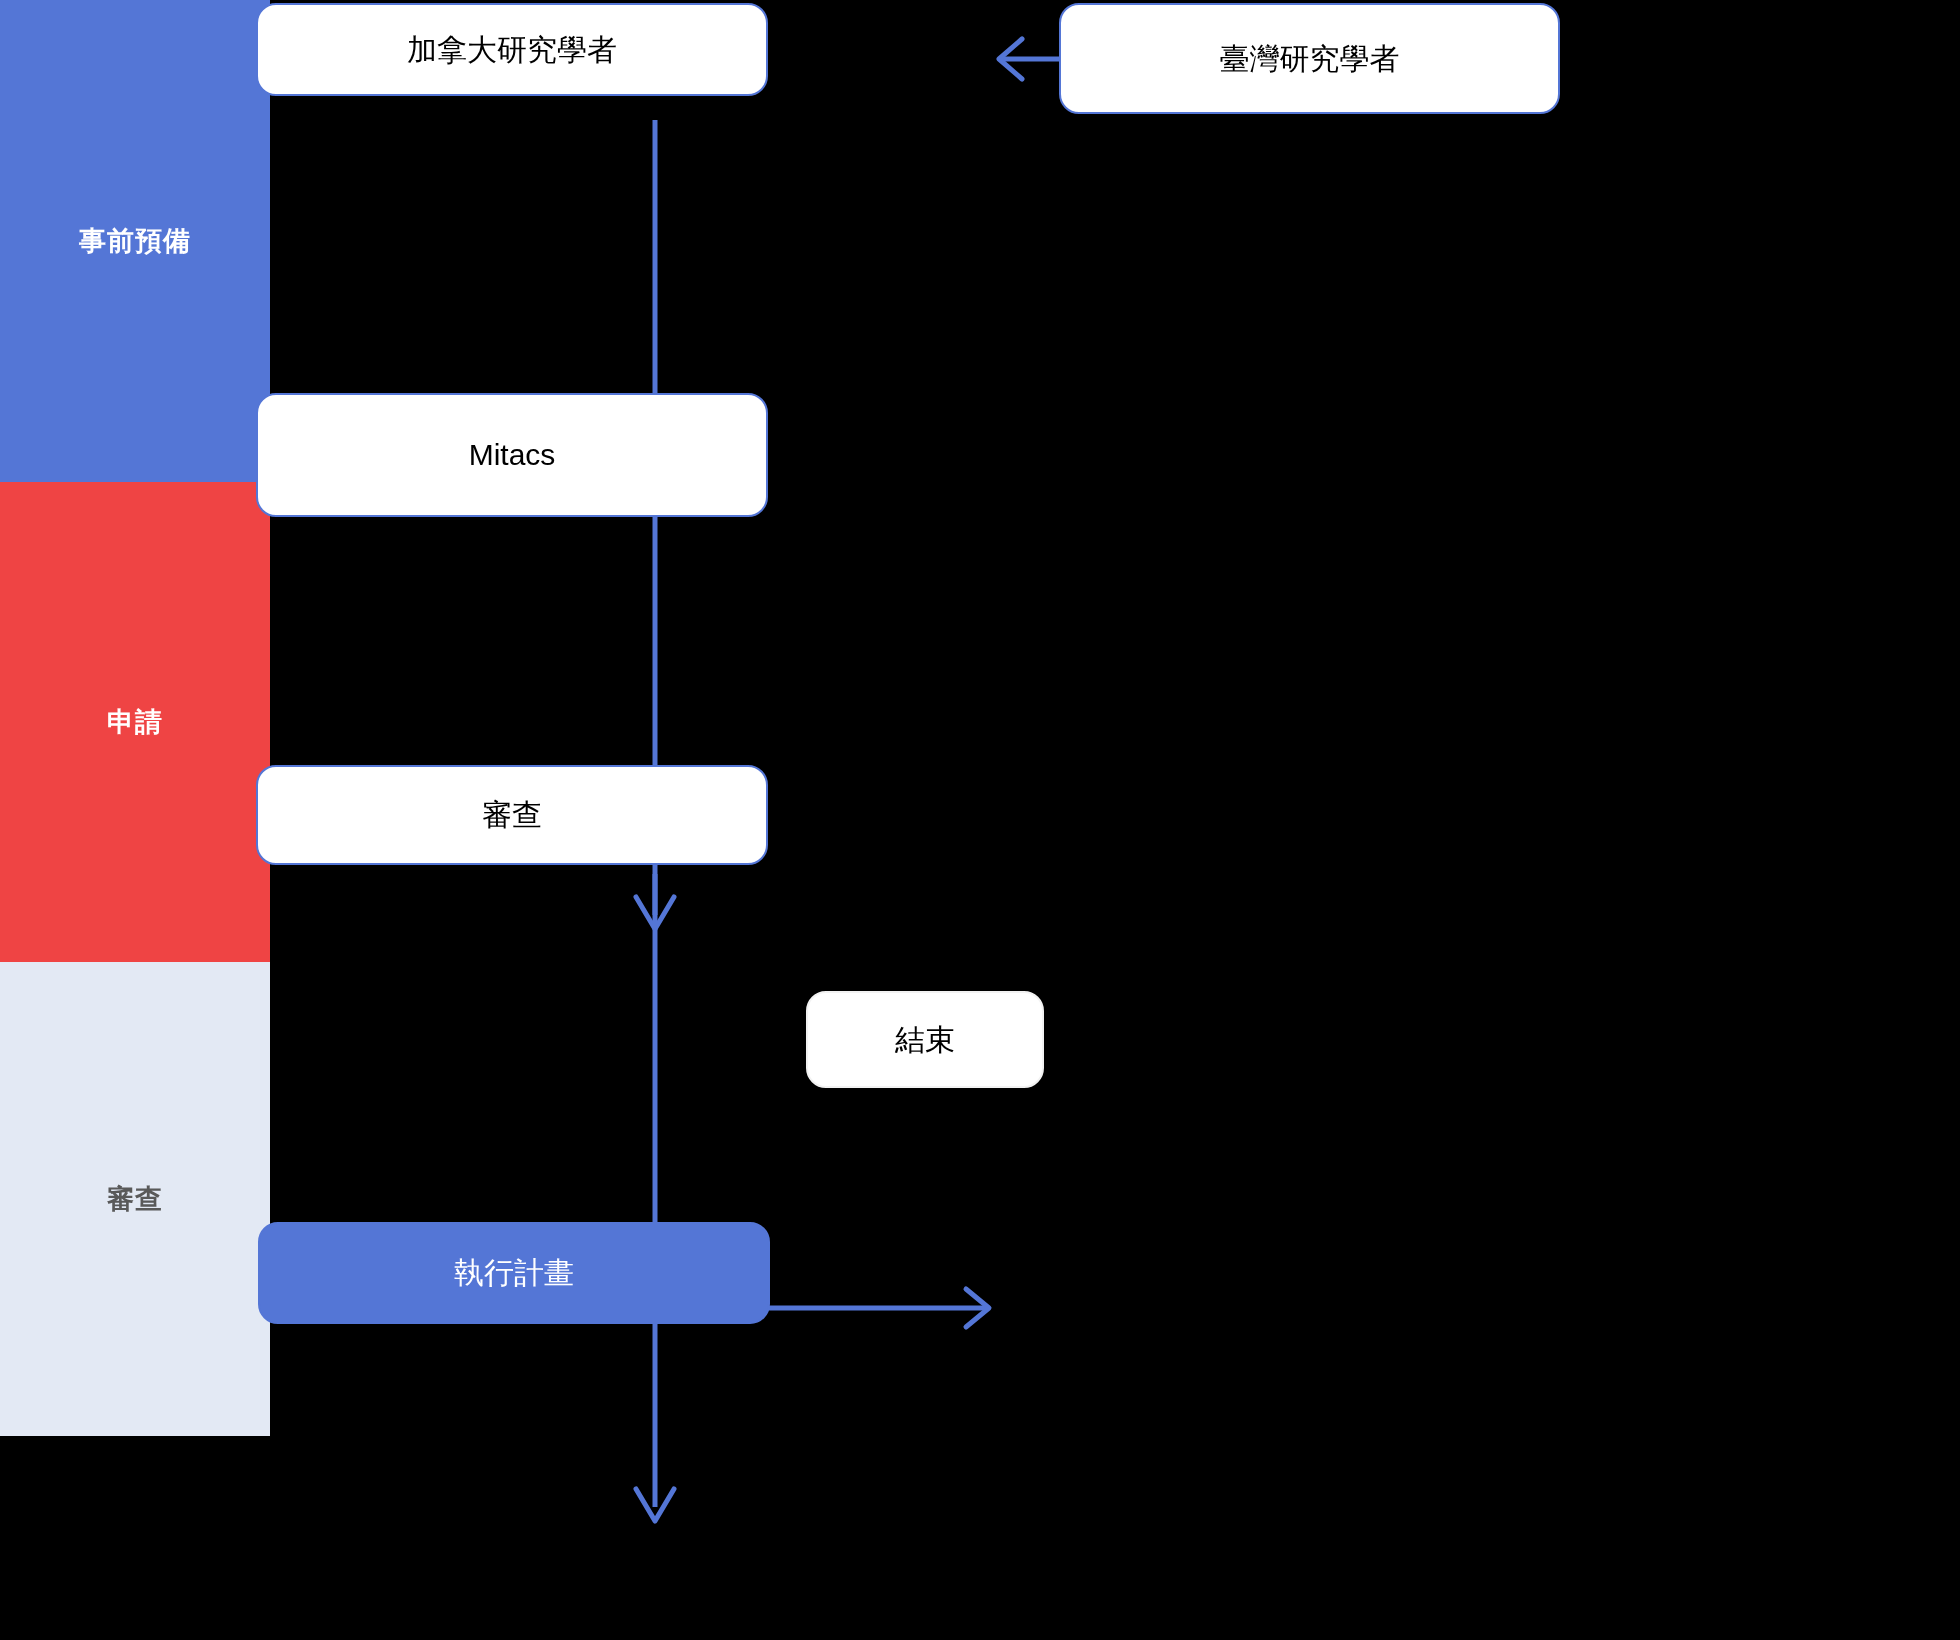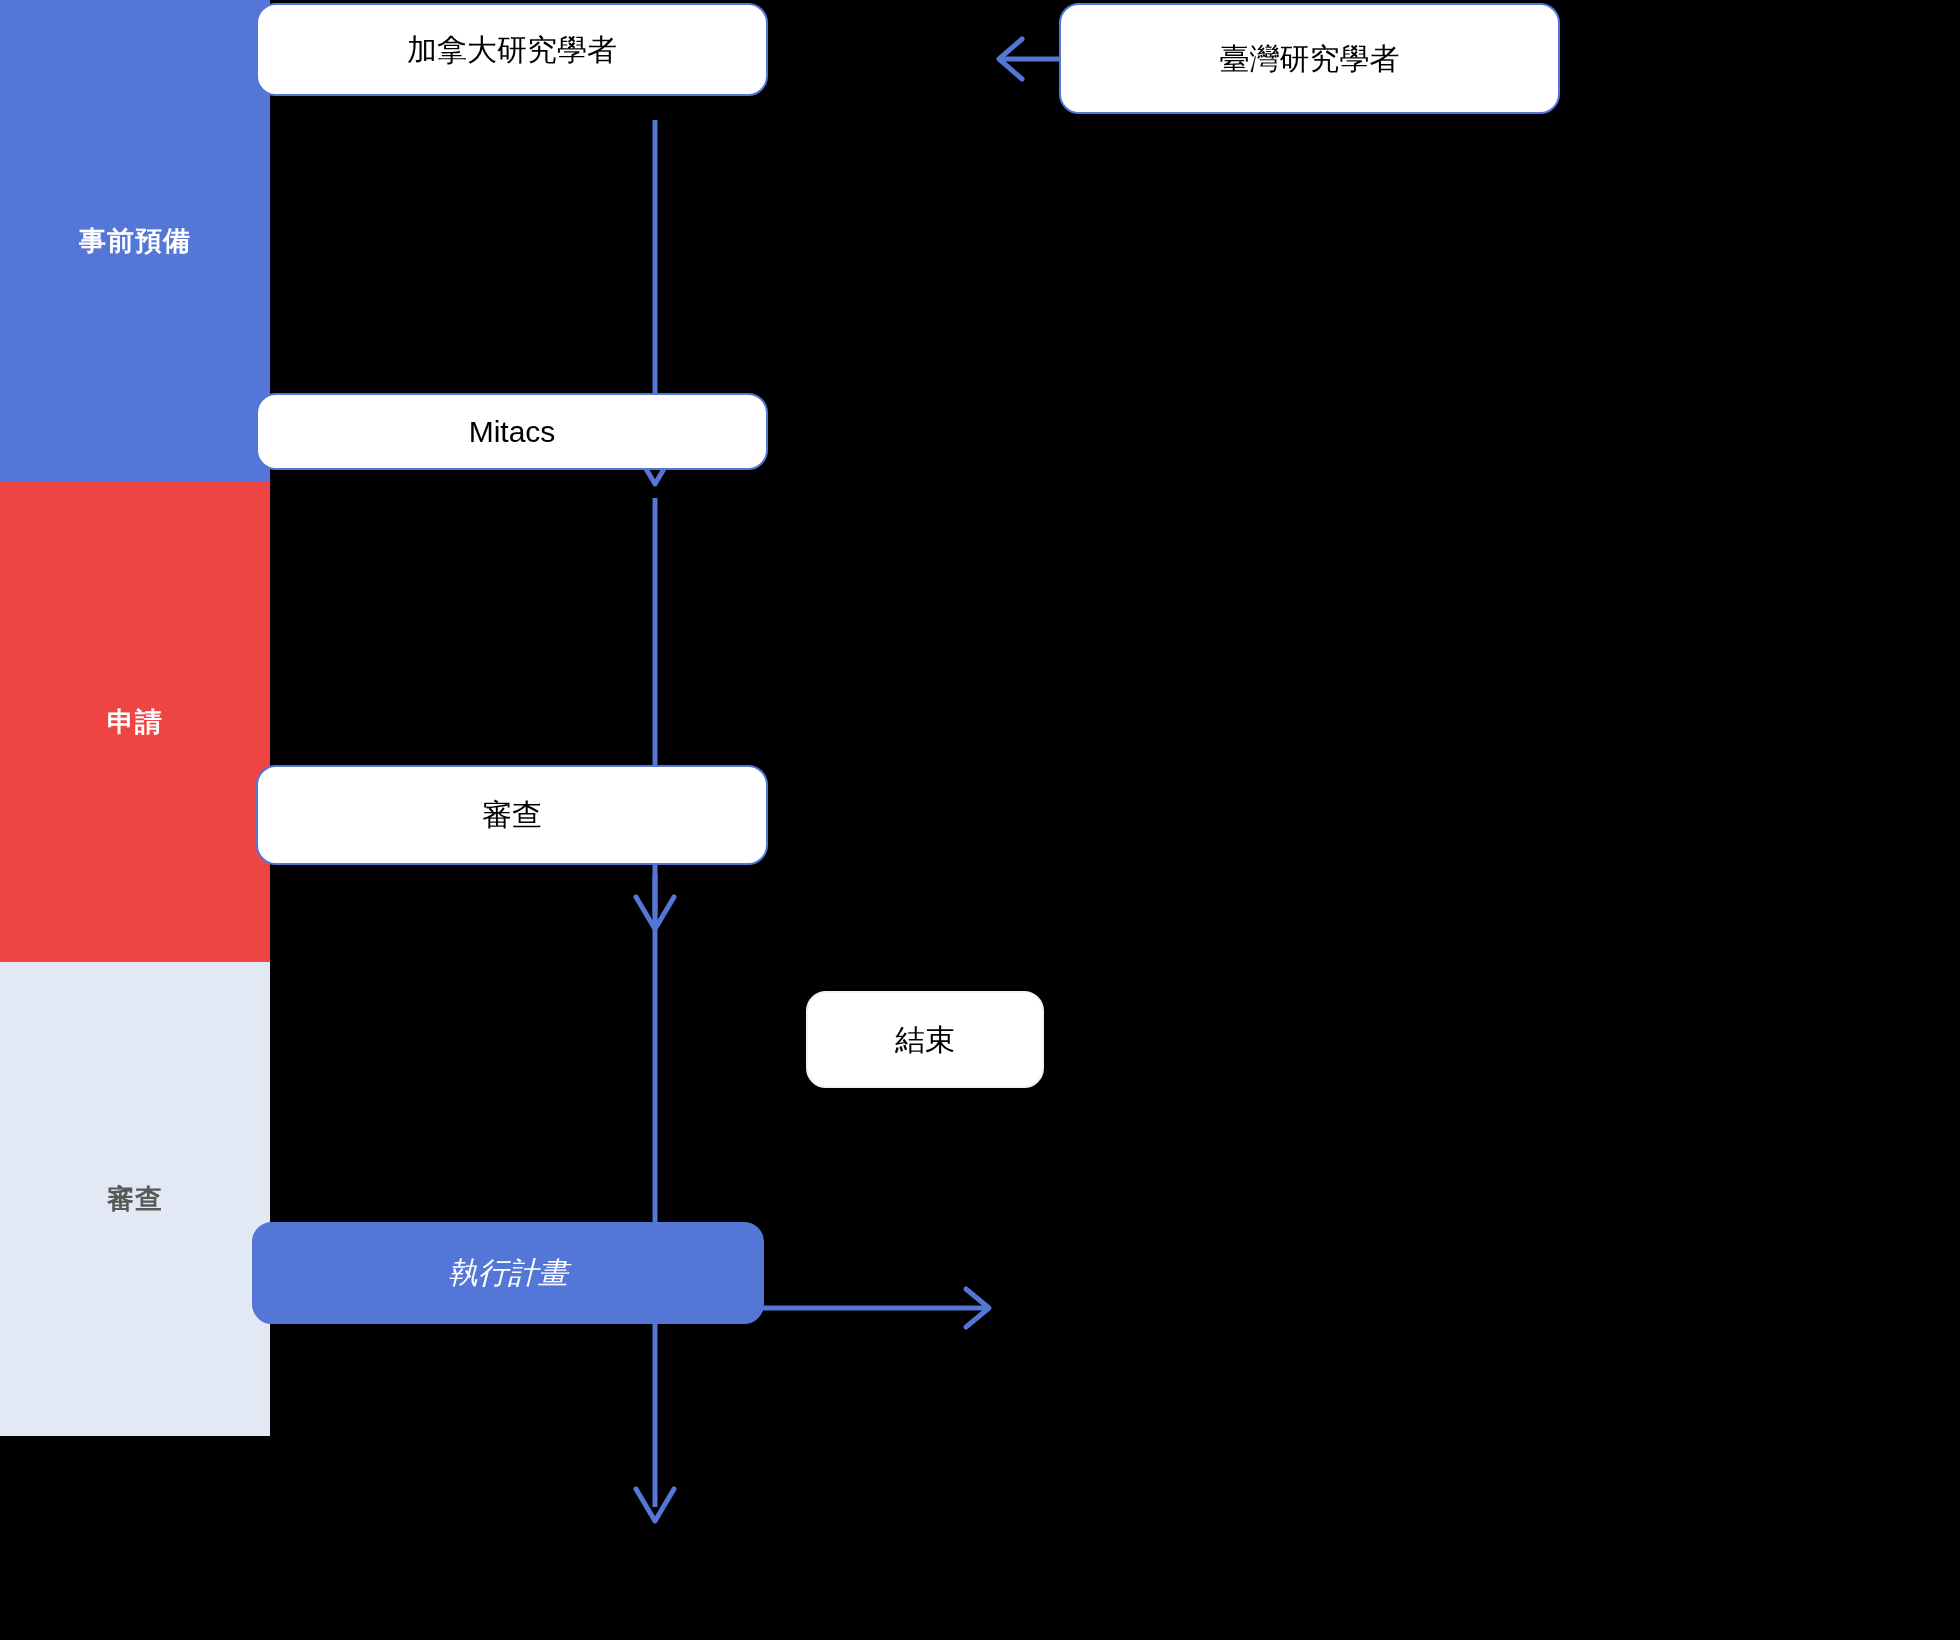--- a/index.html
+++ b/index.html
@@ -65,24 +65,24 @@
     color: #000000;
   }
   .node-filled {
     background: #5476D6;
     border: 2px solid #5476D6;
     color: #FFFFFF;
   }
 
   .node-ca     { left: 256px;  top: 3px;    width: 512px; height: 93px; }
   .node-tw     { left: 1059px; top: 3px;    width: 501px; height: 111px; }
-  .node-mitacs { left: 256px;  top: 393px;  width: 512px; height: 77px; text-align: center; }
+  .node-mitacs { left: 256px;  top: 393px;  width: 512px; height: 124px; text-align: center; }
   .node-review { left: 256px;  top: 765px;  width: 512px; height: 100px; }
   .node-end    { left: 806px;  top: 991px;  width: 238px; height: 97px; }
-  .node-exec   { left: 252px;  top: 1222px; width: 512px; height: 102px; font-style: italic; }
+  .node-exec   { left: 258px;  top: 1222px; width: 512px; height: 102px; }
 
   
   .conn {
     position: absolute;
     pointer-events: none;
   }
   .conn svg { display: block; overflow: visible; }
 </style>
 </head>
 <body>

